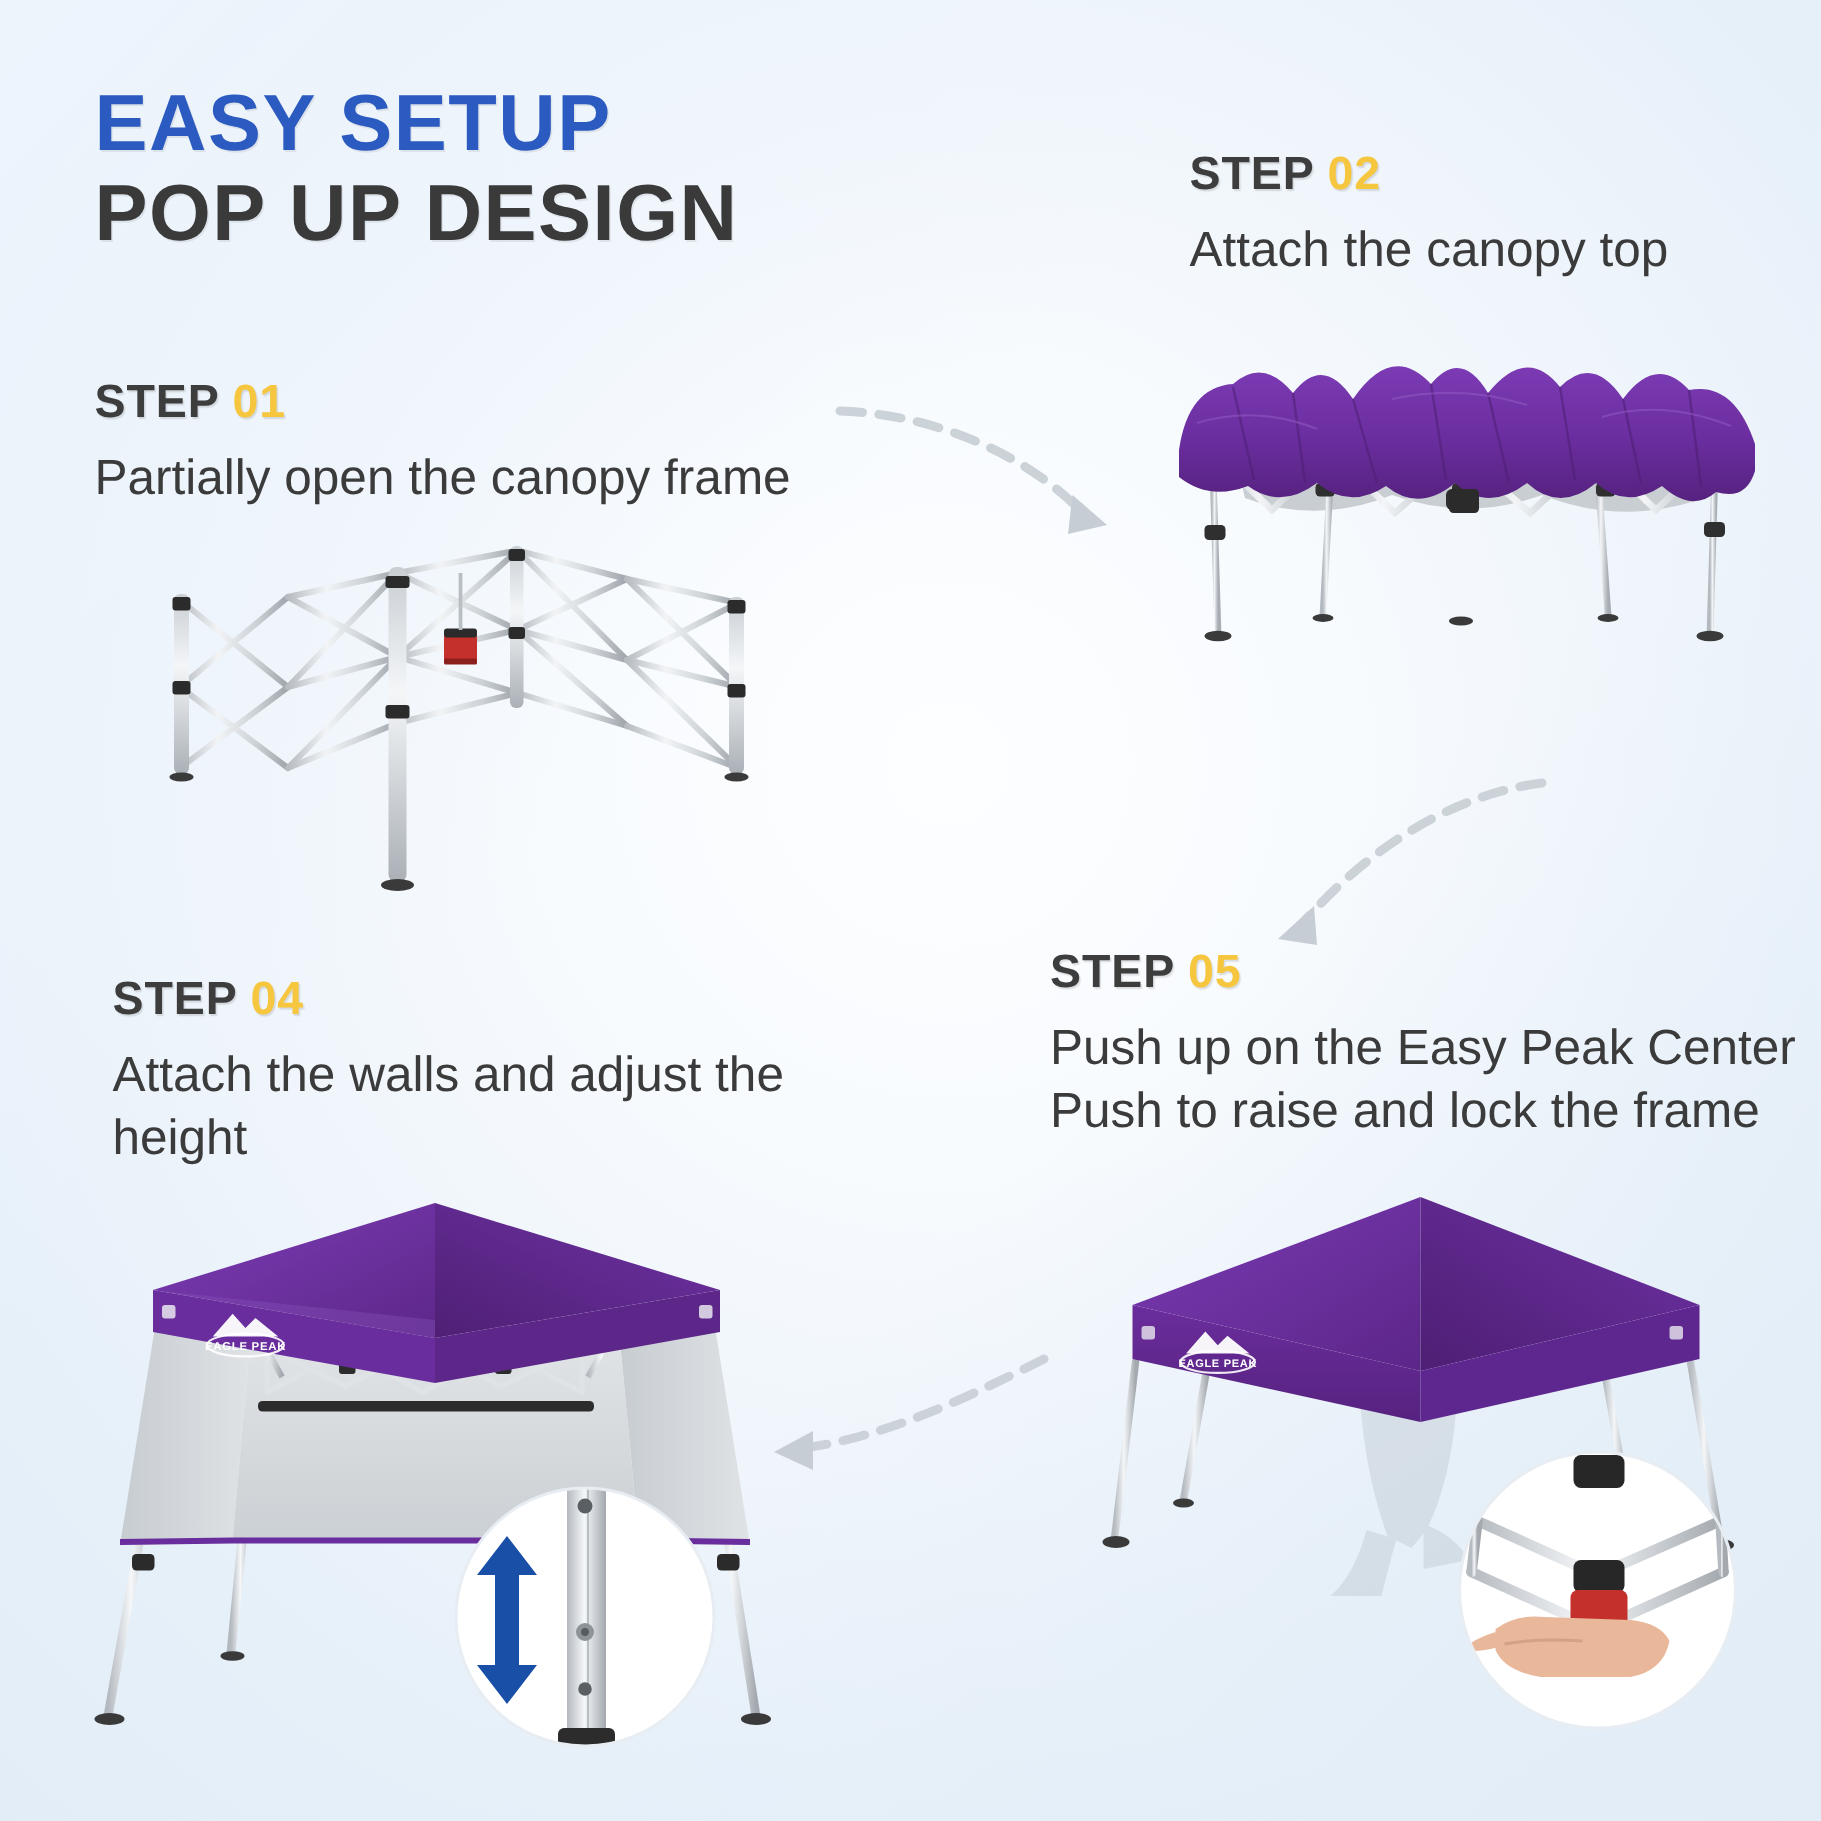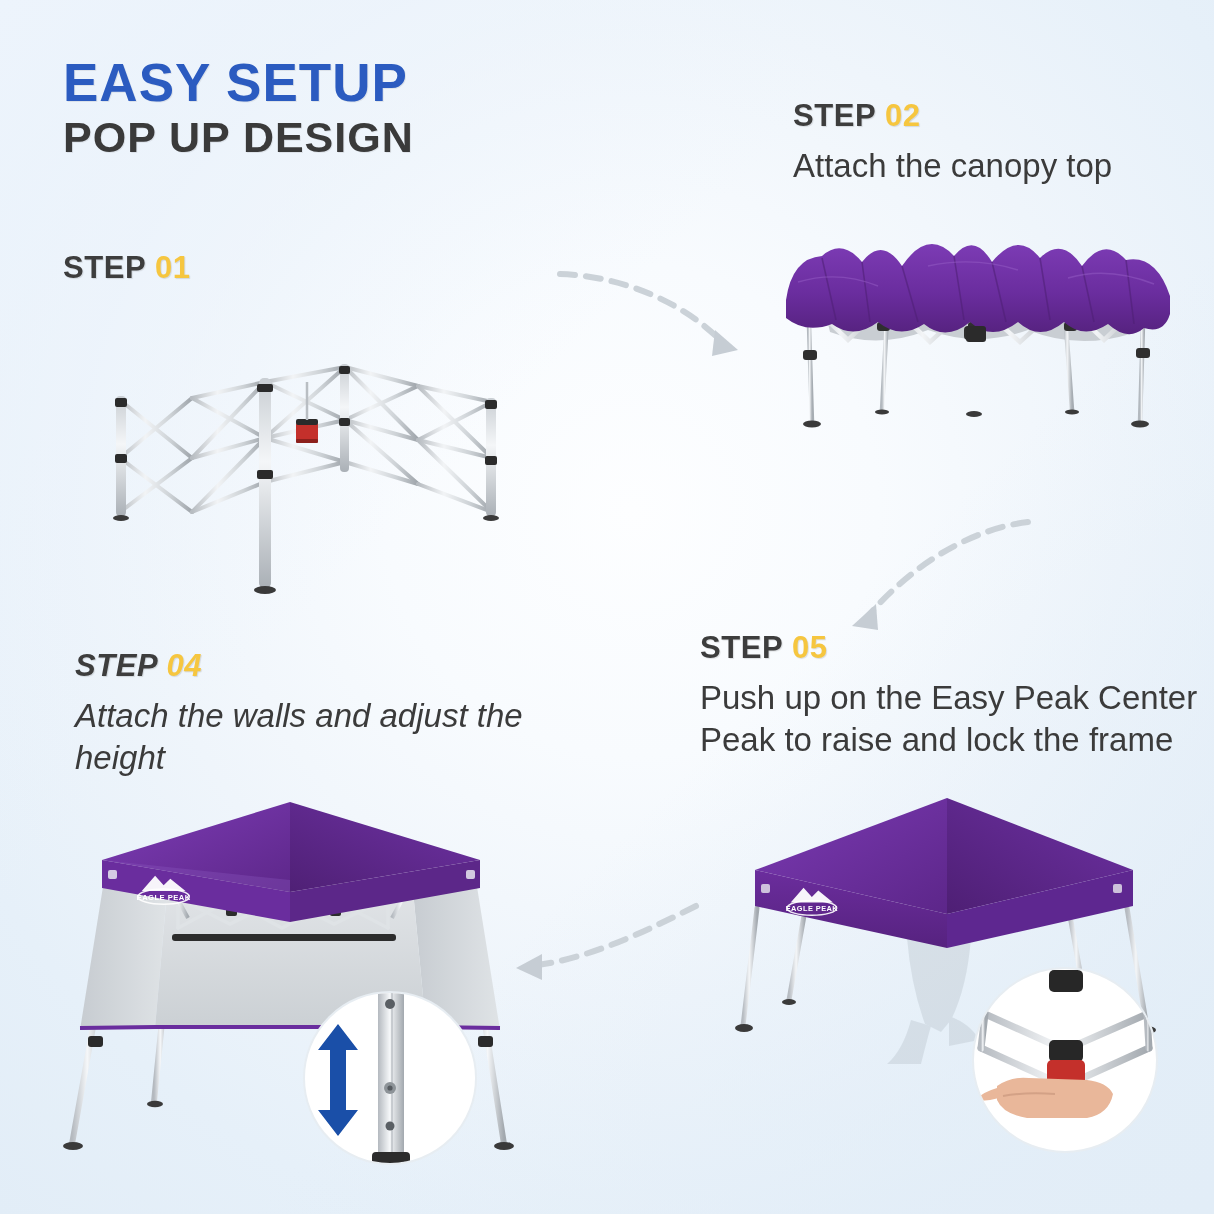--- a/index.html
+++ b/index.html
@@ -21,36 +21,36 @@
     pointer-events:none;
   }
 
   
   .title-block{position:absolute;left:63px;top:56px;}
   .title-line1{
     font-size:53px;font-weight:bold;color:#2b5bc0;letter-spacing:1px;
     line-height:1.02;text-shadow:1px 1px 0 rgba(0,0,0,.07);
   }
   .title-line2{
-    font-size:43px;font-weight:bold;color:#3a3a3a;letter-spacing:1px;
+    font-size:53px;font-weight:bold;color:#3a3a3a;letter-spacing:1px;
     line-height:1.02;margin-top:6px;text-shadow:1px 1px 0 rgba(0,0,0,.07);
   }
 
   
   .step{position:absolute;}
   .step-head{font-size:31px;font-weight:bold;color:#3d3d3d;letter-spacing:.6px;
              text-shadow:1px 1px 1px rgba(0,0,0,.12);}
   .step-num{color:#f6c63f;}
   .step-desc{font-size:33px;color:#3b3b3b;line-height:1.28;margin-top:11px;
              font-weight:400;}
 
   .step1{left:63px;top:250px;}
   .step2{left:793px;top:98px;}
   .step3{left:700px;top:630px;}
-  .step4{left:75px;top:648px;font-style:italic;}
+  .step4{left:75px;top:648px;}
 
   
   .fig{position:absolute;}
   .fig svg{display:block;overflow:visible;}
 
   .fig1{left:100px;top:362px;width:430px;height:230px;}
   .fig2{left:778px;top:222px;width:404px;height:235px;}
   .fig3{left:735px;top:788px;width:440px;height:370px;}
   .fig4{left:60px;top:788px;width:470px;height:380px;}
 
@@ -69,38 +69,39 @@
   <div class="title-block">
     <div class="title-line1">EASY SETUP</div>
     <div class="title-line2">POP UP DESIGN</div>
   </div>
 
   <div class="step step1">
     <div class="step-head">
       <span>STEP</span>
       <span class="step-num">01</span>
     </div>
+    <div class="step-desc">Partially open the canopy frame</div>
   </div>
 
   <div class="step step2">
     <div class="step-head">
       <span>STEP</span>
       <span class="step-num">02</span>
     </div>
     <div class="step-desc">Attach the canopy top</div>
   </div>
 
   <div class="step step3">
     <div class="step-head">
       <span>STEP</span>
       <span class="step-num">05</span>
     </div>
     <div class="step-desc">
       <div>Push up on the Easy Peak Center</div>
-      <div>Peak to raise and lock the frame</div>
+      <div>Push to raise and lock the frame</div>
     </div>
   </div>
 
   <div class="step step4">
     <div class="step-head">
       <span>STEP</span>
       <span class="step-num">04</span>
     </div>
     <div class="step-desc">
       <div>Attach the walls and adjust the</div>

